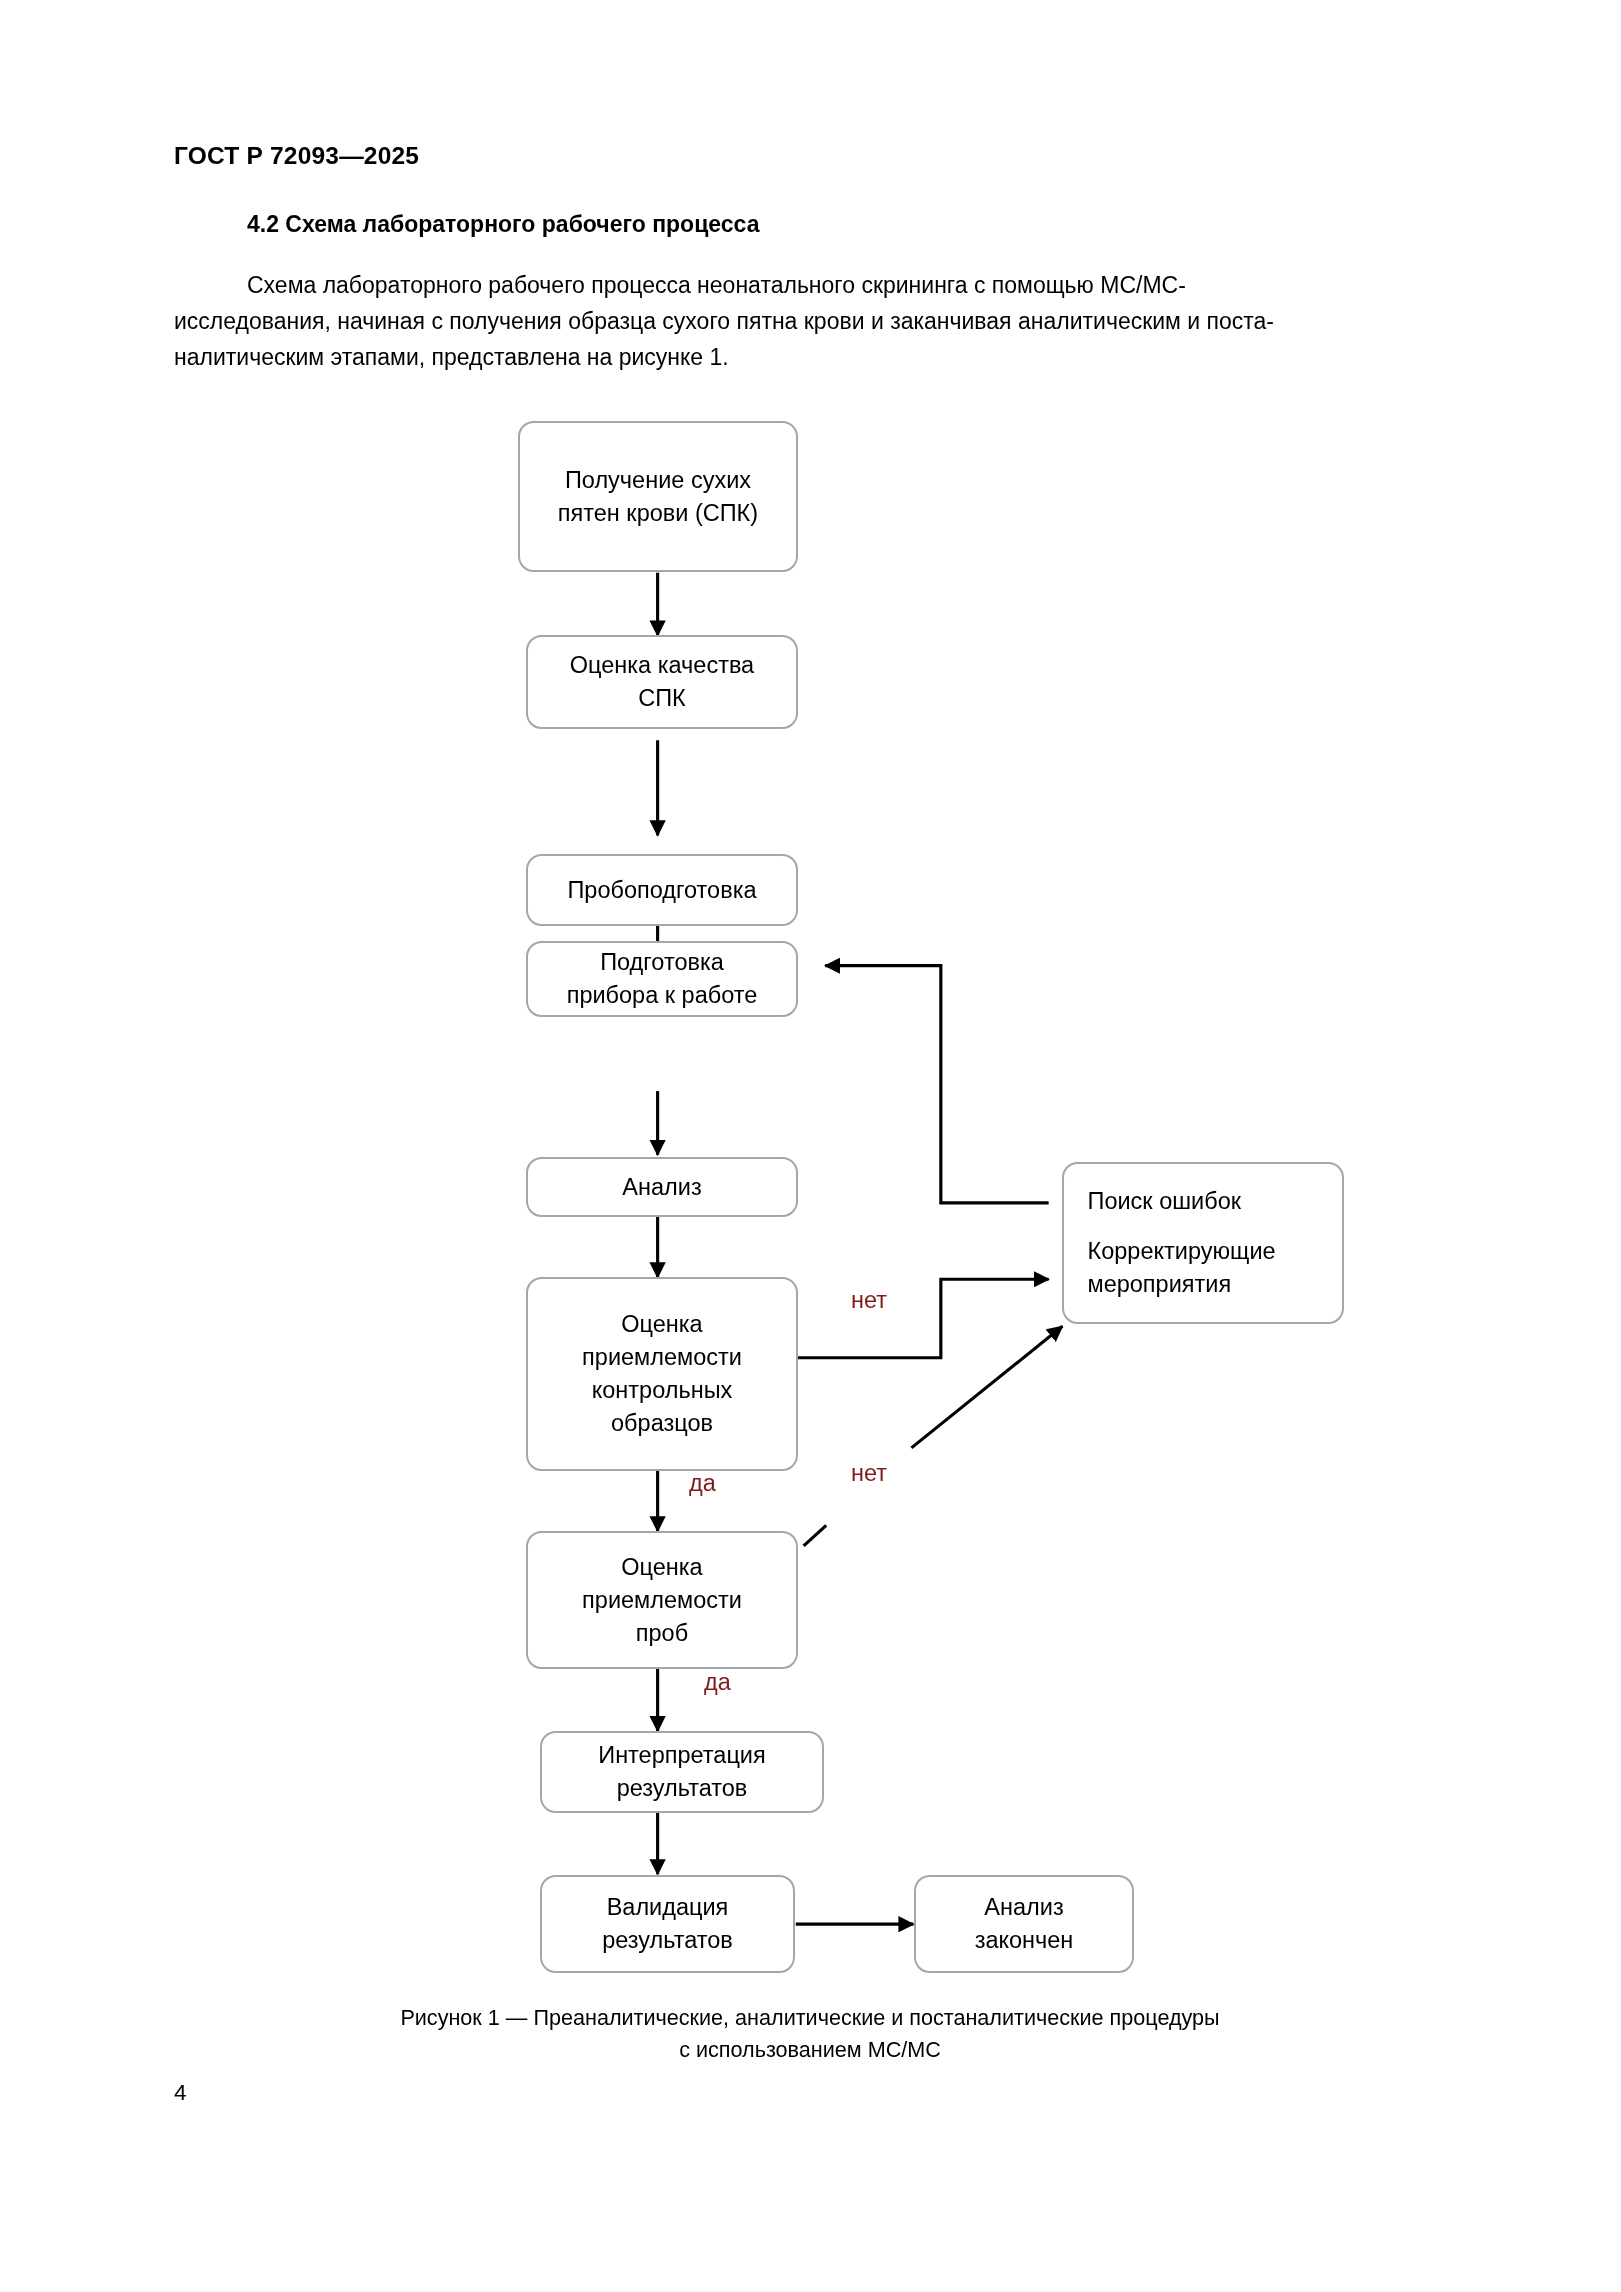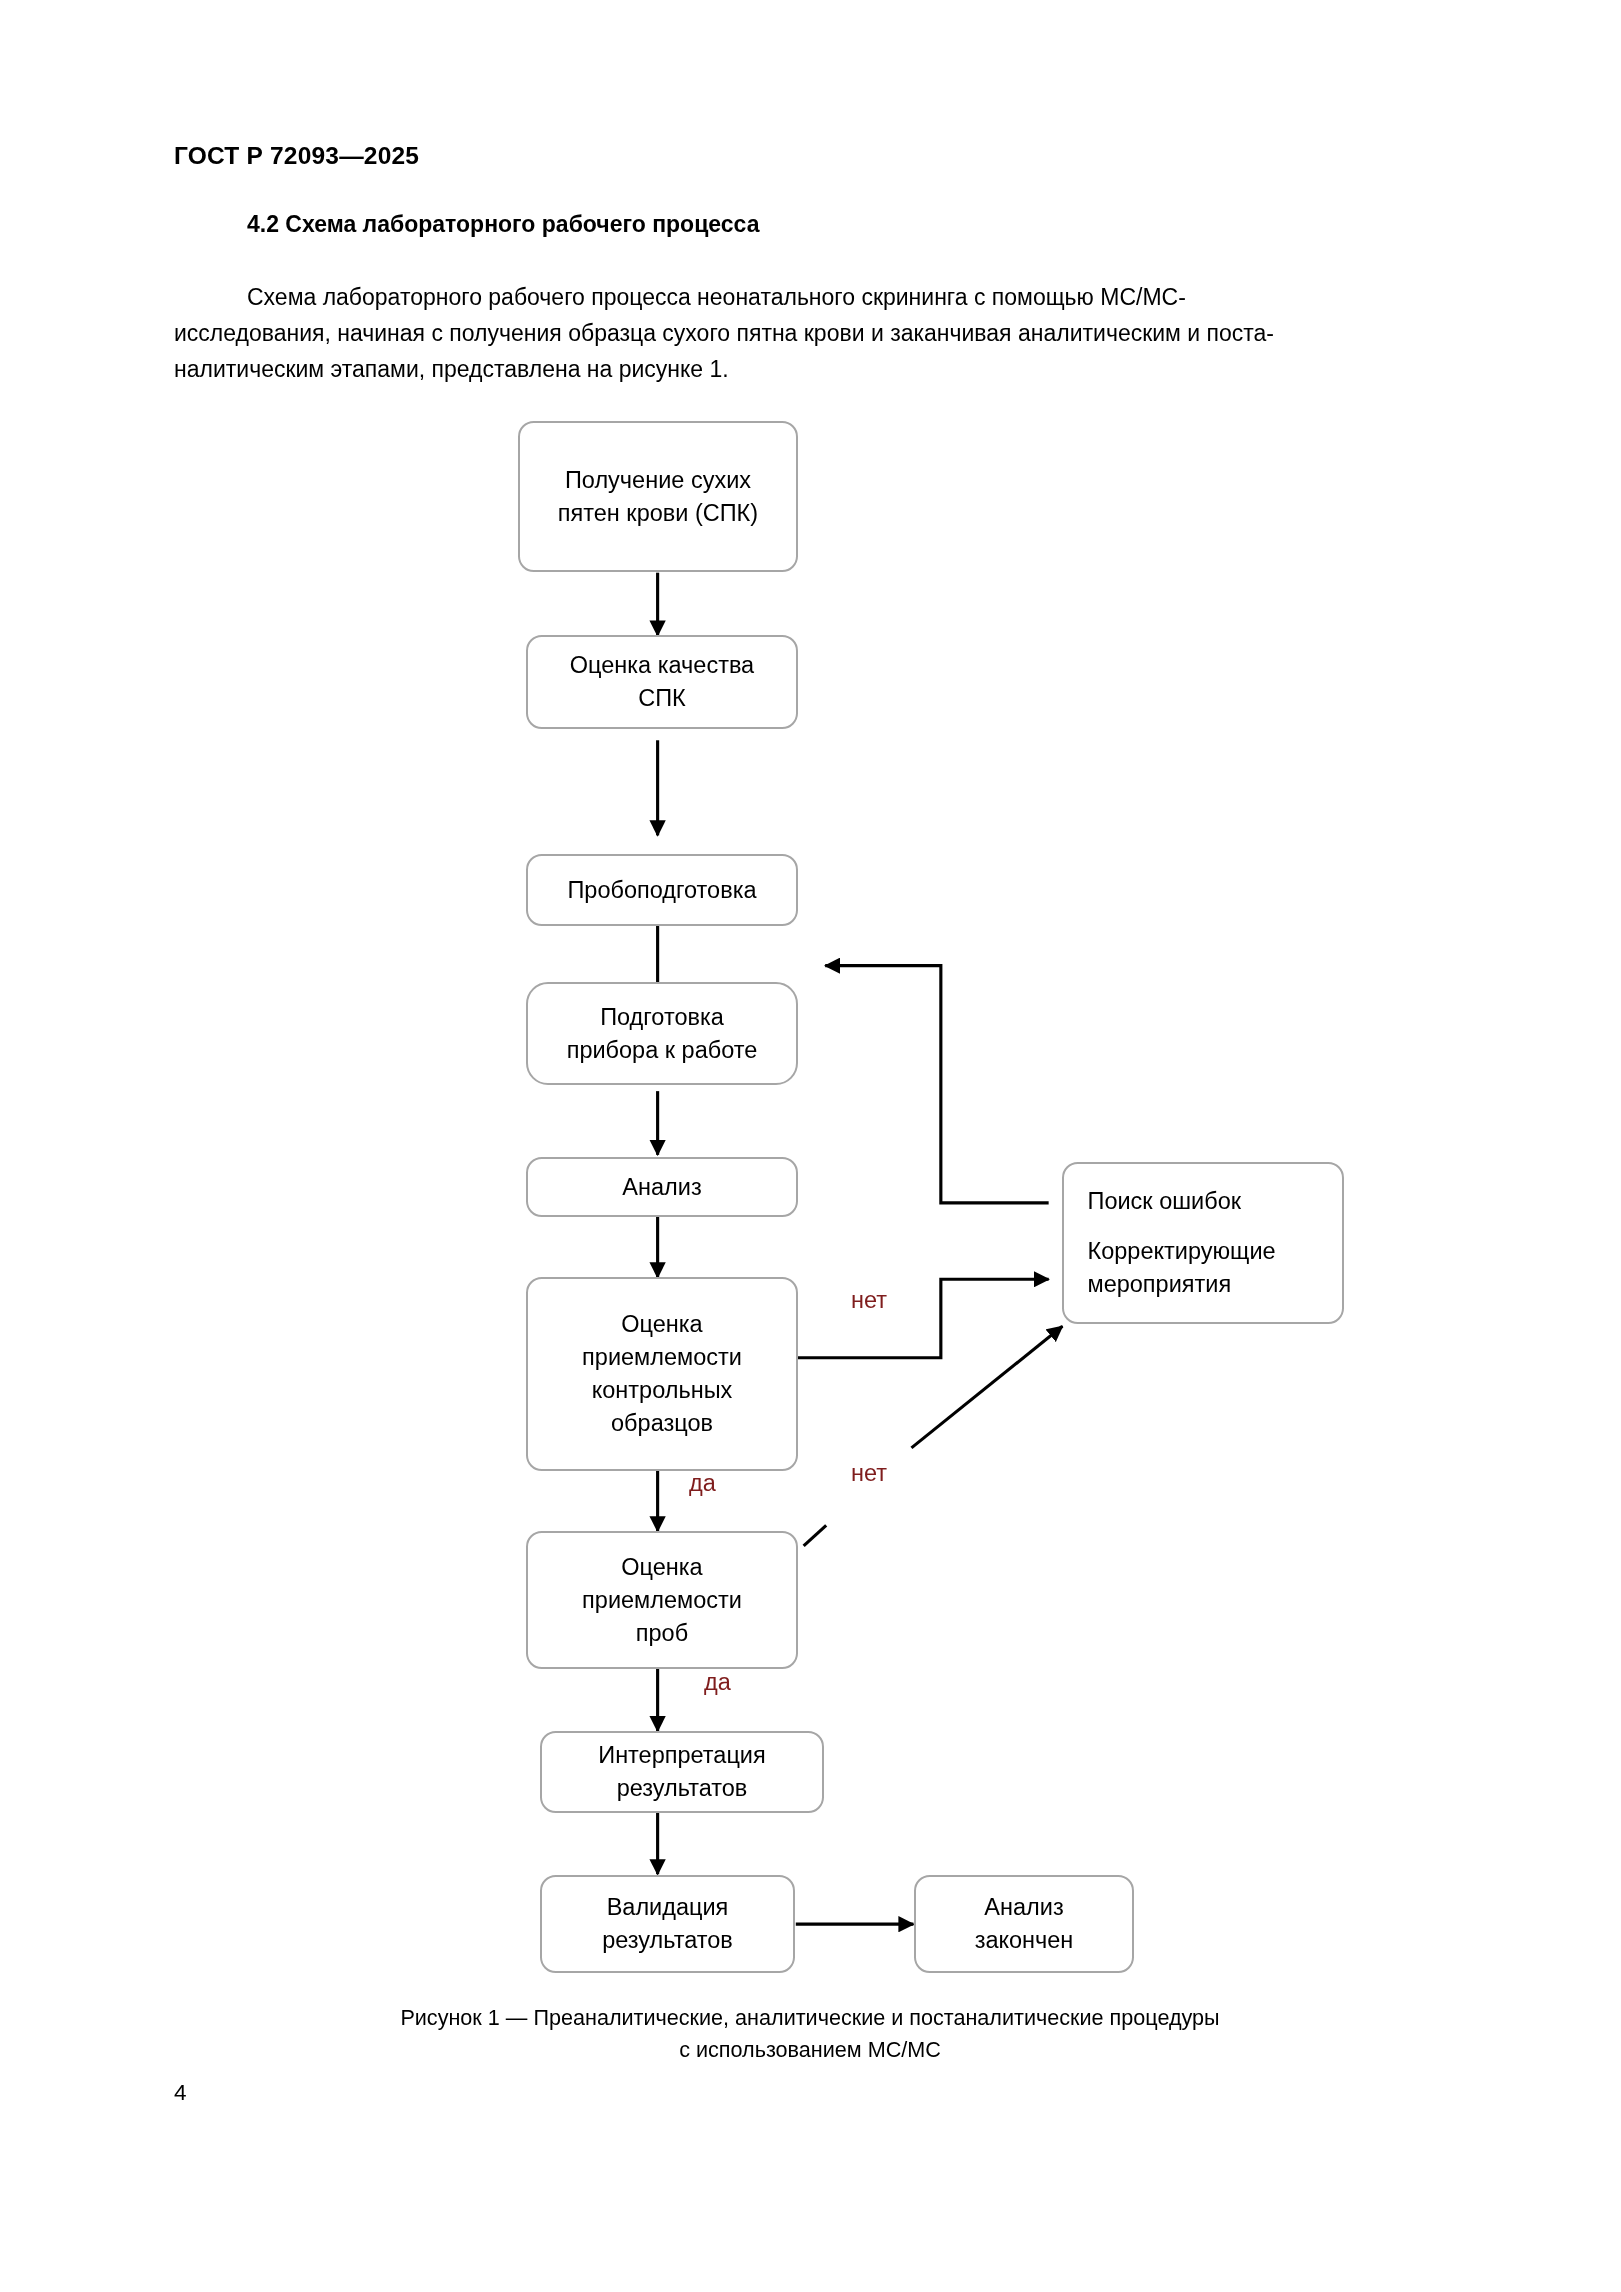--- a/index.html
+++ b/index.html
@@ -121,21 +121,21 @@
 </head>
 <body>
 
 <div id="page">
 
   <div id="std-header">ГОСТ Р 72093—2025</div>
 
   <div id="section-heading">4.2 Схема лабораторного рабочего процесса</div>
 
   <div id="body-paragraph">
-    <div style="text-align:justify;text-indent:73px;margin-top:12px;">Схема лабораторного рабочего процесса неонатального скрининга с помощью МС/МС-</div>
+    <div style="text-align:justify;text-indent:73px;">Схема лабораторного рабочего процесса неонатального скрининга с помощью МС/МС-</div>
     <div style="text-align:justify;text-indent:0;">исследования, начиная с получения образца сухого пятна крови и заканчивая аналитическим и поста-</div>
     <div class="lastline" style="text-indent:0;">налитическим этапами, представлена на рисунке 1.</div>
   </div>
 
   <div id="figure">
 
     <svg id="figure-svg" width="1621" height="2293" viewBox="0 0 1654 2339">
       <defs>
         <marker id="arrow" viewBox="0 0 10 10" refX="9.2" refY="5" markerWidth="5.2" markerHeight="5.2" orient="auto-start-reverse">
           <path d="M 0 0 L 10 5 L 0 10 z" fill="#000000"></path>
@@ -181,21 +181,21 @@
 
     <div class="node" style="left:526px; top:635px; width:272px; height:94px;">
       <span class="line">Оценка качества</span>
       <span class="line">СПК</span>
     </div>
 
     <div class="node" style="left:526px; top:854px; width:272px; height:72px;">
       <span class="line">Пробоподготовка</span>
     </div>
 
-    <div class="node" style="left:526px; top:982px; width:272px; height:103px;border-radius:22px;">
+    <div class="node" style="left:526px; top:941px; width:272px; height:76px;">
       <span class="line">Подготовка</span>
       <span class="line">прибора к работе</span>
     </div>
 
     <div class="node" style="left:526px; top:1157px; width:272px; height:60px;">
       <span class="line">Анализ</span>
     </div>
 
     <div class="node" style="left:526px; top:1277px; width:272px; height:194px;">
       <span class="line">Оценка</span>

